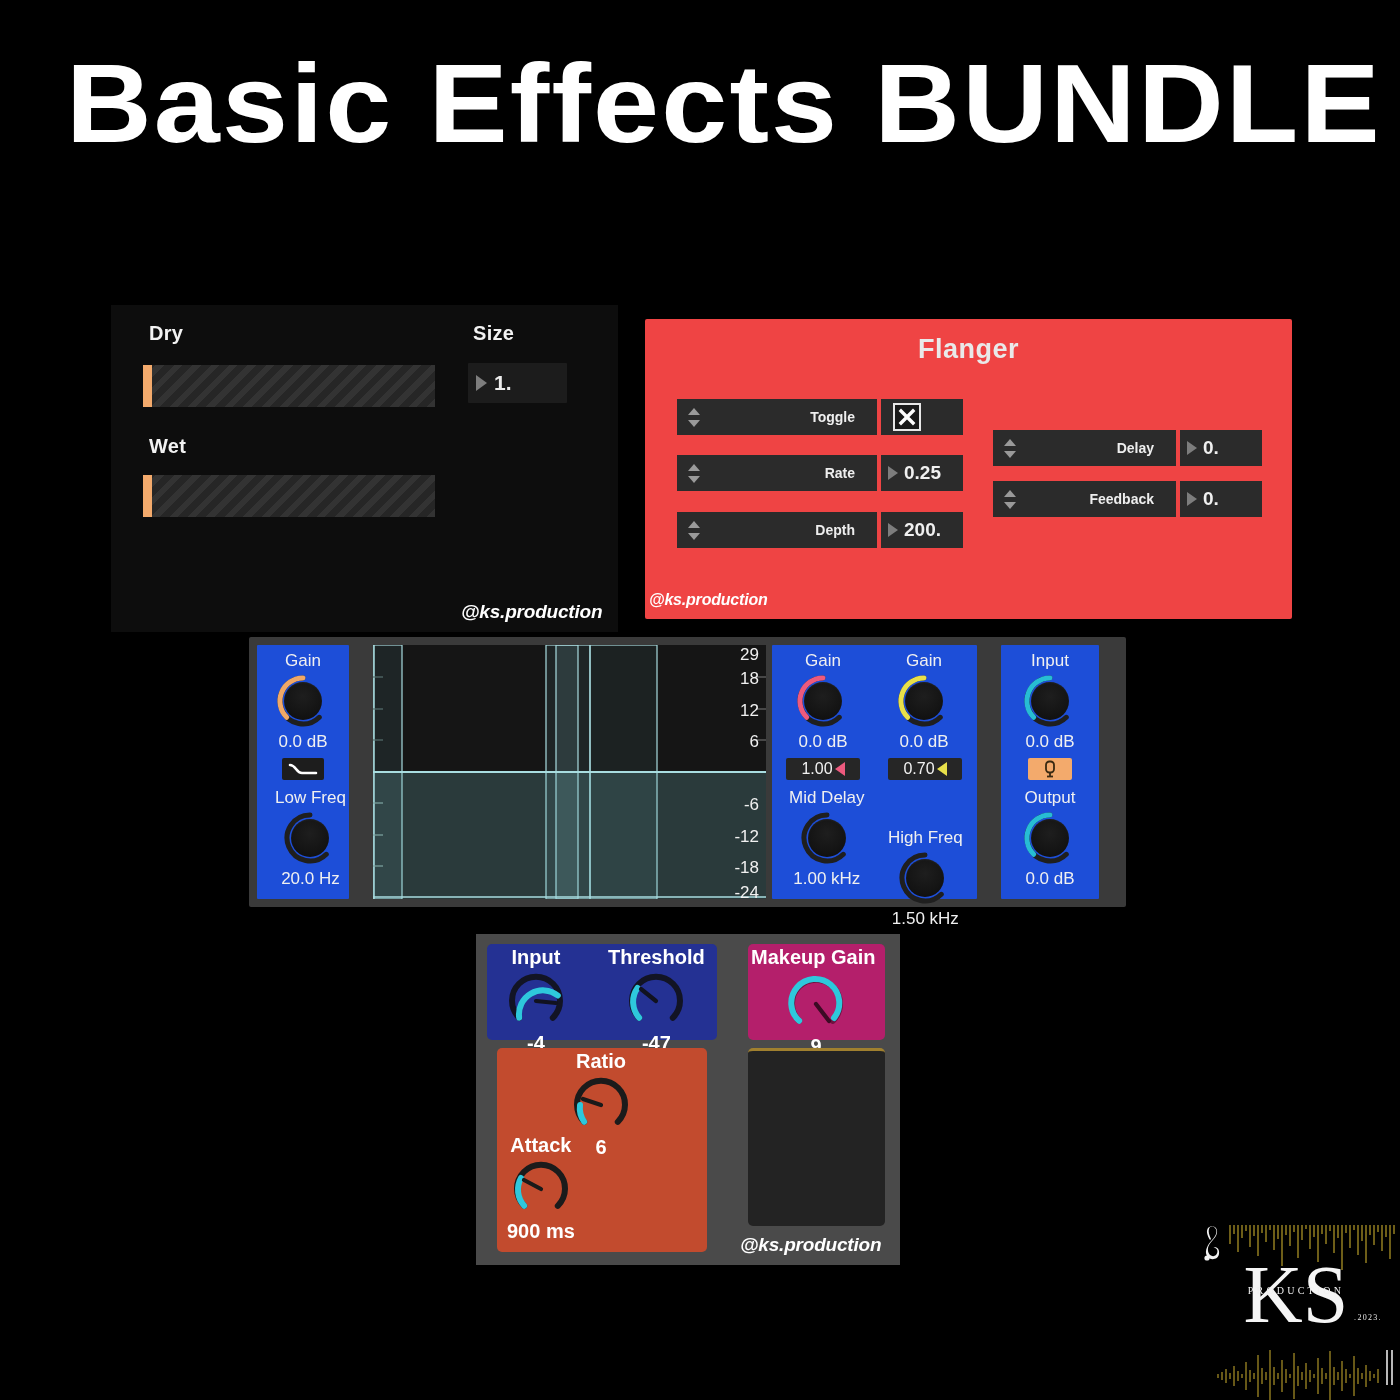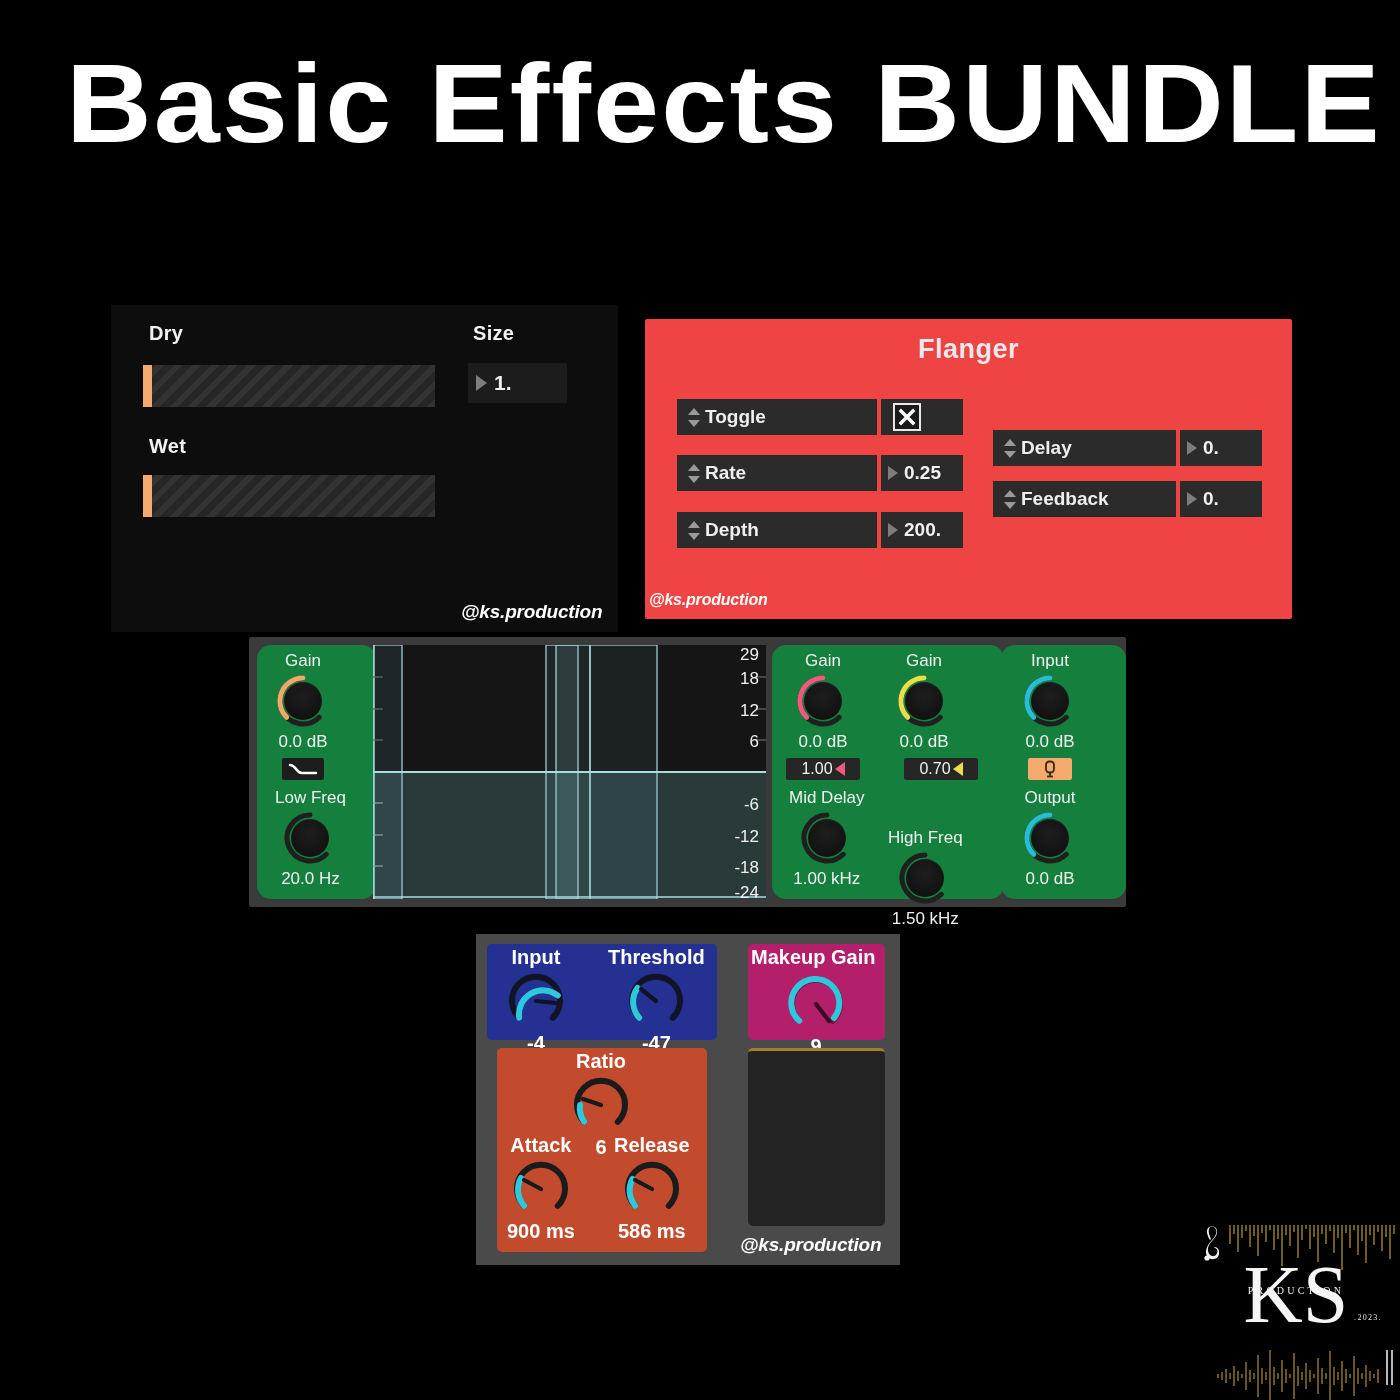--- a/index.html
+++ b/index.html
@@ -146,23 +146,23 @@
     border-bottom: 7px solid #9a9a9a;
   }
   .spin-dn {
     width: 0; height: 0;
     border-left: 6px solid transparent;
     border-right: 6px solid transparent;
     border-top: 7px solid #9a9a9a;
   }
   .fl-name {
     flex: 1 1 auto;
-    text-align: left;
+    text-align: right;
     color: #eeeeee;
-    font-size: 19px;
+    font-size: 14px;
     font-weight: bold;
     padding-right: 22px;
   }
   .fl-valbox {
     background: #2b2b2b;
     margin-left: 2px;
     display: flex;
     align-items: center;
     flex: 0 0 auto;
   }
@@ -195,23 +195,22 @@
     position: absolute;
     left: 249px;
     top: 637px;
     width: 877px;
     height: 270px;
     background: #3a3a3a;
     border-radius: 2px;
   }
   .eq-card {
     position: absolute;
-    background: #15803d;
-    border-radius: 14px;
-    padding-left: 27px;
+    background: #1d4ed8;
+    border-radius: 1px;
   }
   .knob-wrap {
     position: absolute;
     display: flex;
     flex-direction: column;
     align-items: center;
   }
   .knob-title {
     color: #f0f0f0;
     font-size: 17px;
@@ -563,21 +562,21 @@
       <div class="knob">
         <svg width="56" height="56" viewBox="0 0 56 56">
           <path d="M 28 5 A 23 23 0 1 0 44.3 44.3" fill="none" stroke="#1f1f1f" stroke-width="5" stroke-linecap="round"></path>
           <path d="M 28 5 A 23 23 0 0 0 11.7 44.3" fill="none" stroke="#e8e04a" stroke-width="5" stroke-linecap="round"></path>
         </svg>
         <div class="knob-body"></div>
       </div>
       <div class="knob-val">0.0 dB</div>
     </div>
 
-    <div class="q-box" style="left:116px; top:113px;margin-left:16px;">
+    <div class="q-box" style="left:116px; top:113px;">
       <span class="q-val">0.70</span>
       <span class="tri-left" style="border-right-color:#e8e04a;"></span>
     </div>
 
     <div class="knob-wrap" style="left:116px; top:143px;margin-top:40px;">
       <div class="knob-title">High Freq</div>
       <div class="knob">
         <svg width="56" height="56" viewBox="0 0 56 56">
           <path d="M 28 5 A 23 23 0 1 0 44.3 44.3" fill="none" stroke="#1f1f1f" stroke-width="5" stroke-linecap="round"></path>
         </svg>
@@ -671,31 +670,20 @@
       <div class="cknob">
         <svg width="62" height="62" viewBox="0 0 62 62">
           <path d="M 14.2 47.8 A 24 24 0 1 1 47.8 47.8" fill="none" stroke="#1b1b1b" stroke-width="6" stroke-linecap="round"></path>
           <path d="M 14.2 47.8 A 24 24 0 0 1 11.0 20.0" fill="none" stroke="#2ec8dc" stroke-width="6" stroke-linecap="round"></path>
           <line x1="31" y1="31" x2="14" y2="22" stroke="#1a1a1a" stroke-width="4.2" stroke-linecap="round"></line>
         </svg>
       </div>
       <div class="cknob-val">900 ms</div>
     </div>
 
-    <div class="cknob-wrap" style="left:117px; top:86px;">
-      <div class="cknob-title">Release</div>
-      <div class="cknob">
-        <svg width="62" height="62" viewBox="0 0 62 62">
-          <path d="M 14.2 47.8 A 24 24 0 1 1 47.8 47.8" fill="none" stroke="#1b1b1b" stroke-width="6" stroke-linecap="round"></path>
-          <path d="M 14.2 47.8 A 24 24 0 0 1 11.5 21.0" fill="none" stroke="#2ec8dc" stroke-width="6" stroke-linecap="round"></path>
-          <line x1="31" y1="31" x2="14" y2="22" stroke="#1a1a1a" stroke-width="4.2" stroke-linecap="round"></line>
-        </svg>
-      </div>
-      <div class="cknob-val">586 ms</div>
-    </div>
   </div>
 
   <div class="cp-sec" id="cp-pink" style="left:272px; top:10px; width:137px; height:96px;">
     <div class="cknob-wrap" style="left:37px; top:2px;">
       <div class="cknob-title" style="position:absolute; left:-34px; top:0;">Makeup Gain</div>
       <div class="cknob" style="margin-top:27px;">
         <svg width="62" height="62" viewBox="0 0 62 62">
           <path d="M 14.2 47.8 A 24 24 0 1 1 47.8 47.8" fill="none" stroke="#6d1340" stroke-width="6" stroke-linecap="round"></path>
           <path d="M 14.2 47.8 A 24 24 0 1 1 49.0 45.0" fill="none" stroke="#2ec8dc" stroke-width="6" stroke-linecap="round"></path>
           <line x1="31" y1="31" x2="44" y2="48" stroke="#3c0b24" stroke-width="4.2" stroke-linecap="round"></line>

